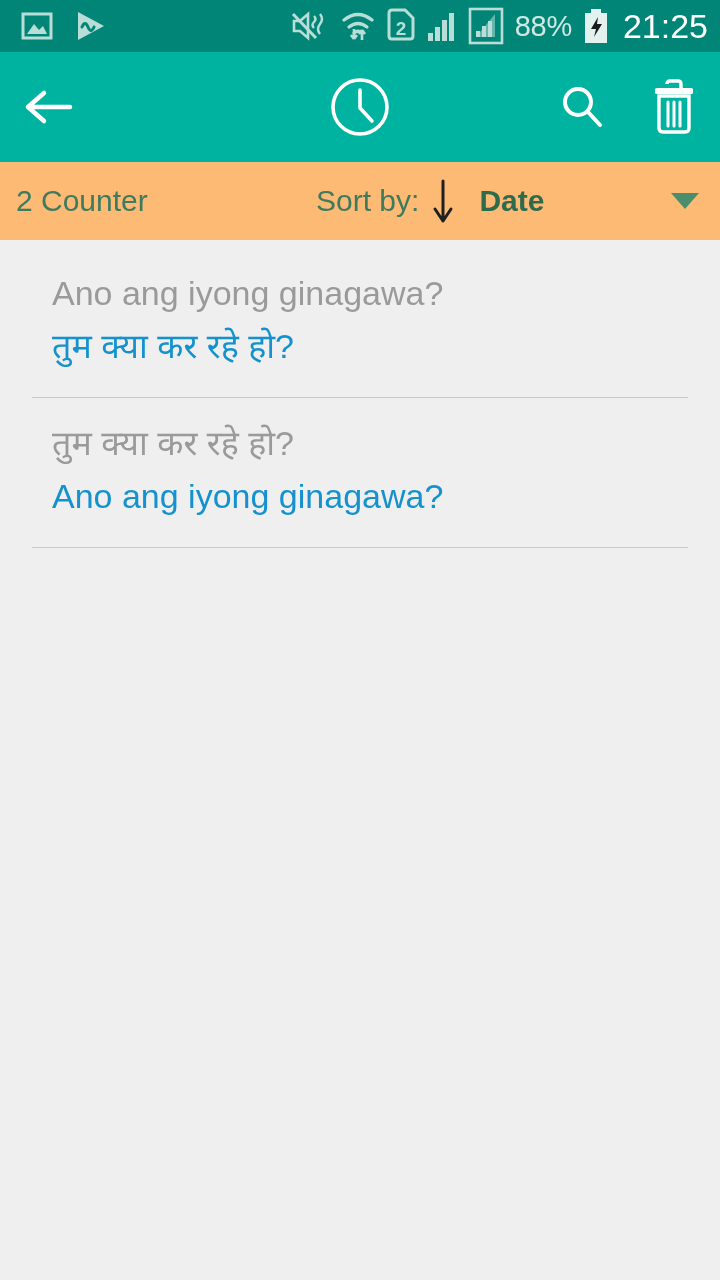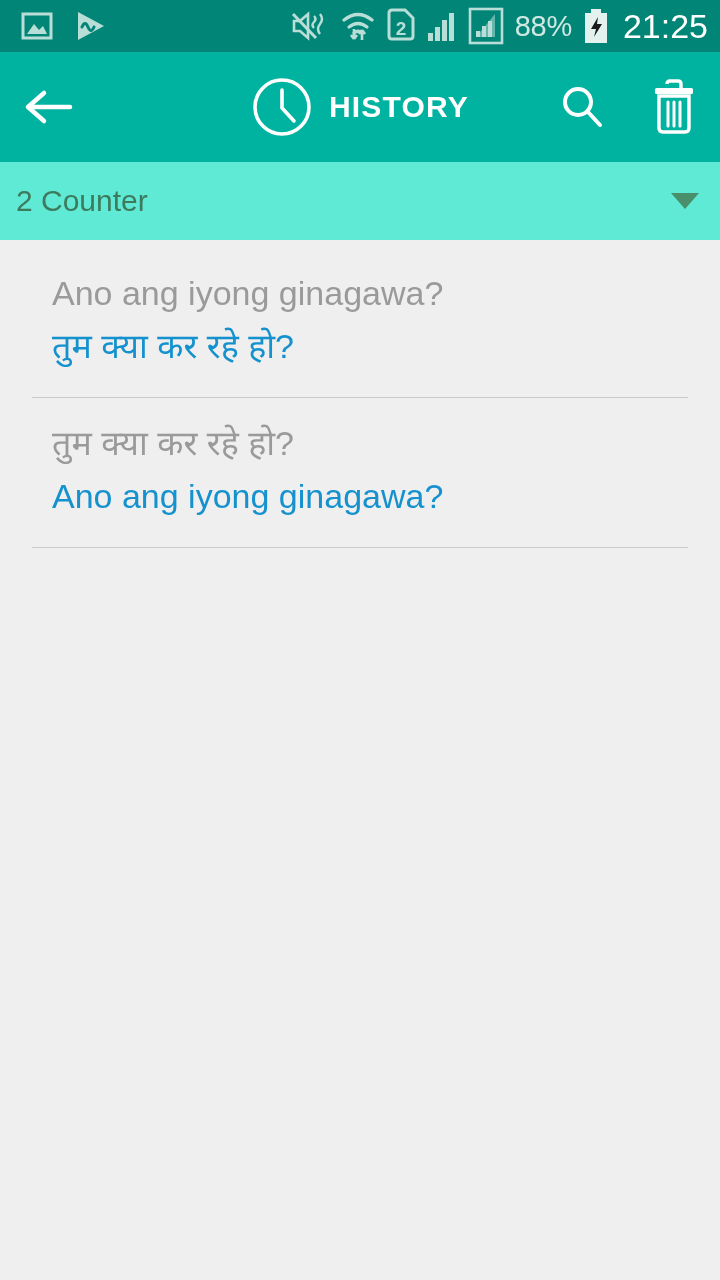--- a/index.html
+++ b/index.html
@@ -61,21 +61,21 @@
   .action-btn{
     width:92px; height:110px;
     display:flex; align-items:center; justify-content:center;
     cursor:pointer;
   }
 
   
   #sort-bar{
     position:relative;
     height:78px; width:720px;
-    background:#5eead4;
+    background:#fdba74;
     display:flex; align-items:center;
   }
   #counter-label{
     position:absolute; left:16px;
     color:#3D7A5E; font-size:30px;
     font-family:"Liberation Sans", sans-serif;
   }
   #sort-group{
     position:absolute; left:316px;
     display:flex; align-items:center; gap:10px;
@@ -197,21 +197,20 @@
     <svg width="52" height="40" viewBox="0 0 52 40">
       <path d="M48 20 H6 M6 20 L22 6 M6 20 L22 34" fill="none" stroke="#FFFFFF" stroke-width="4.5" stroke-linecap="round" stroke-linejoin="round"></path>
     </svg>
   </div>
 
   <div id="title-block">
     <svg width="62" height="62" viewBox="0 0 62 62">
       <circle cx="31" cy="31" r="27" fill="none" stroke="#FFFFFF" stroke-width="3.6"></circle>
       <path d="M31 14 V32 L43 45" fill="none" stroke="#FFFFFF" stroke-width="3.6" stroke-linecap="round" stroke-linejoin="round"></path>
     </svg>
-    <span id="app-title">HISTORY</span>
   </div>
 
   <div id="app-actions">
     <div class="action-btn">
       <svg width="48" height="48" viewBox="0 0 48 48">
         <circle cx="20" cy="19" r="13" fill="none" stroke="#FFFFFF" stroke-width="4"></circle>
         <path d="M30 29 L42 42" stroke="#FFFFFF" stroke-width="4" stroke-linecap="round"></path>
       </svg>
     </div>
     <div class="action-btn">
@@ -222,20 +221,27 @@
         <path d="M19 24 V48 M25 24 V48 M31 24 V48" stroke="#FFFFFF" stroke-width="3" stroke-linecap="round"></path>
       </svg>
     </div>
   </div>
 </div>
 
 <div id="sort-bar">
 
   <span id="counter-label">2 Counter</span>
 
+  <div id="sort-group">
+    <span id="sort-by-label">Sort by:</span>
+    <svg width="28" height="48" viewBox="0 0 28 48">
+      <path d="M14 4 V42 M14 44 L6 32 M14 44 L22 32" fill="none" stroke="#202020" stroke-width="3" stroke-linecap="round" stroke-linejoin="round"></path>
+    </svg>
+    <span id="sort-value">Date</span>
+  </div>
 
   <div id="sort-dropdown-arrow">
     <svg width="32" height="22" viewBox="0 0 32 22">
       <path d="M2 3 H30 L16 19 Z" fill="#4A8F6B"></path>
     </svg>
   </div>
 </div>
 
 <div id="history-list">
 

